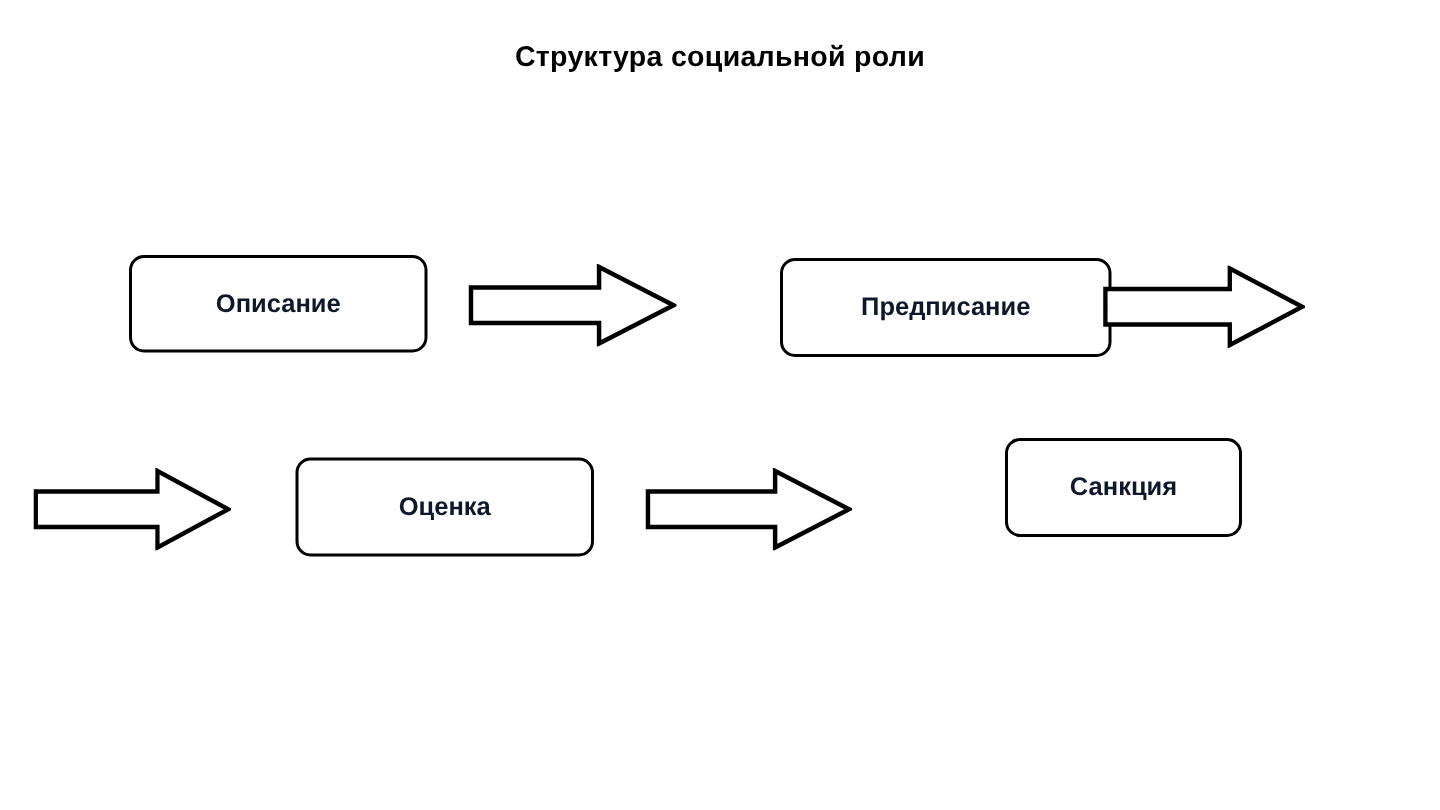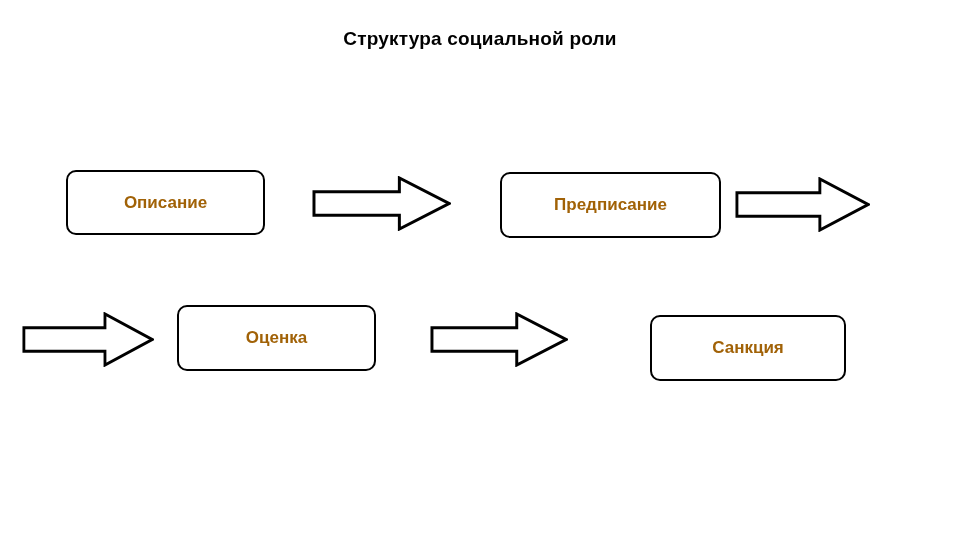--- a/index.html
+++ b/index.html
@@ -33,22 +33,23 @@
     position: absolute;
     box-sizing: border-box;
     border: 2px solid #000000;
     border-radius: 10px;
     background: #ffffff;
     display: flex;
     align-items: center;
     justify-content: center;
     font-size: 17px;
     font-weight: bold;
-    color: #a16207;
+    color: #0f172a;
     white-space: nowrap;
+    margin-left: 20px;
   }
   .arrow {
     position: absolute;
   }
   .arrow svg {
     display: block;
     width: 100%;
     height: 100%;
   }
   .arrow svg polygon {
@@ -70,21 +71,21 @@
   </div>
 
   <div class="node" id="node-2" style="left: 177px; top: 305px; width: 199px; height: 66px;">
     <span>Оценка</span>
   </div>
 
   <div class="node" id="node-1" style="left: 500px; top: 172px; width: 221px; height: 66px;">
     <span>Предписание</span>
   </div>
 
-  <div class="node" id="node-3" style="left: 650px; top: 315px; width: 196px; height: 66px;">
+  <div class="node" id="node-3" style="left: 650px; top: 292px; width: 158px; height: 66px;">
     <span>Санкция</span>
   </div>
 
   <div class="arrow" id="arrow-0" style="left: 312px; top: 176px; width: 139px; height: 55px;">
     <svg viewBox="0 0 140 56" preserveAspectRatio="none">
       <polygon points="2,16 88,16 88,2 138,28 88,54 88,40 2,40"></polygon>
     </svg>
   </div>
 
   <div class="arrow" id="arrow-1" style="left: 735px; top: 177px; width: 135px; height: 55px;">

